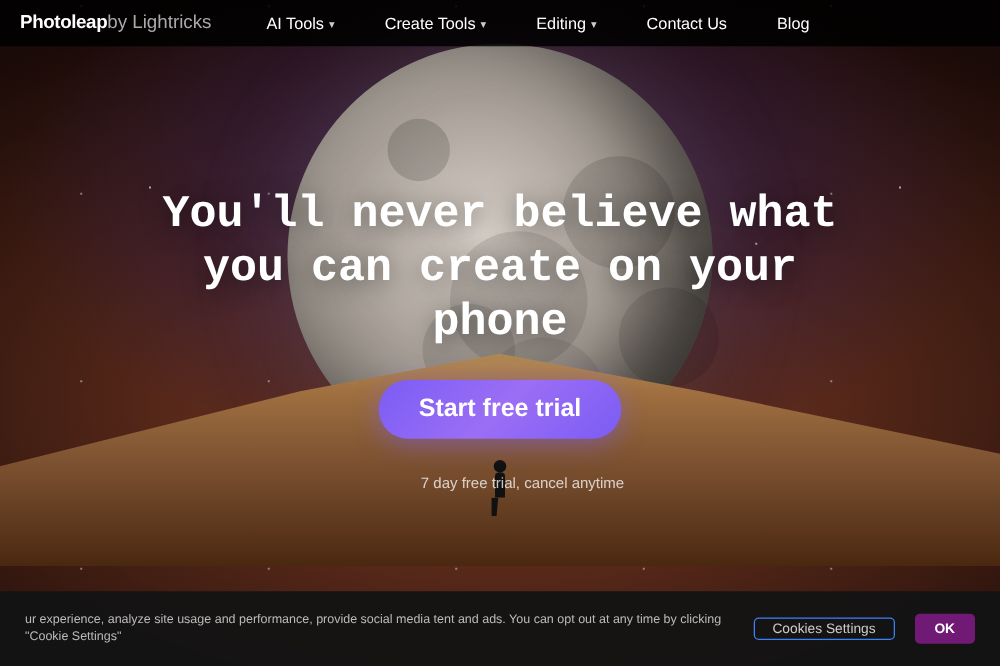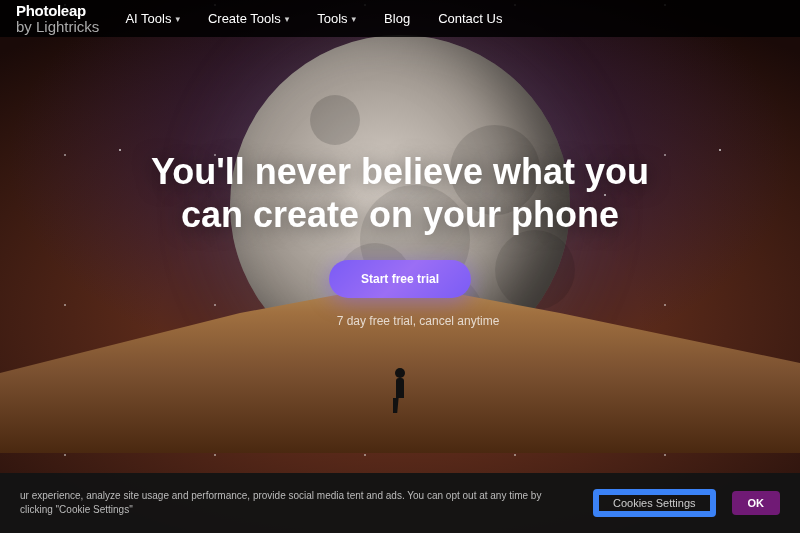--- a/index.html
+++ b/index.html
@@ -20,42 +20,41 @@
       background: rgba(0,0,0,0.85);
       display: flex;
       align-items: center;
       padding: 0 16px;
       z-index: 10;
       gap: 0;
     }
 
     .logo-area {
       display: flex;
-      flex-direction: column;
-      margin-right: 12px;
+      margin-right: 30px;
     }
 
     .logo-name {
       font-size: 15px;
       font-weight: 700;
       color: #fff;
       line-height: 1.1;
       letter-spacing: -0.3px;
     }
 
     .logo-sub {
       font-size: 15px;
       color: #aaa;
       line-height: 1;
     }
 
     .nav-items {
       display: flex;
       align-items: center;
-      gap: 0;
+      gap: 12px;
       flex: 1;
     }
 
     .nav-item {
       display: flex;
       align-items: center;
       gap: 4px;
       color: #fff;
       font-size: 13px;
       font-weight: 400;
@@ -208,34 +207,35 @@
     }
 
     .hero-title {
       font-size: 36px;
       font-weight: 800;
       color: #fff;
       line-height: 1.2;
       text-shadow: 0 2px 20px rgba(0,0,0,0.5);
       max-width: 550px;
       margin: 0 auto 24px;
+      font-family: Liberation Mono, monospace;
     }
 
     .cta-button {
       display: inline-block;
       background: linear-gradient(135deg, #7b5cf5, #9b6ef5, #7b5cf5);
       color: #fff;
-      font-size: 12px;
+      font-size: 20px;
       font-weight: 600;
       padding: 12px 32px;
       border-radius: 30px;
       cursor: pointer;
       border: none;
       box-shadow: 0 4px 20px rgba(123,92,245,0.5);
-      margin-bottom: 8px;
+      margin-bottom: 20px;
     }
 
     .cta-sub {
       display: block;
       color: rgba(255,255,255,0.75);
       font-size: 12px;
       margin-top: 8px;
       margin-left: 36px;
     }
 
@@ -254,21 +254,21 @@
 
     .cookie-text {
       flex: 1;
       font-size: 10px;
       color: #bbb;
       line-height: 1.4;
     }
 
     .cookie-settings-btn {
       background: transparent;
-      border: 6px solid #3b82f6;
+      border: 1px solid #3b82f6;
       color: #ccc;
       font-size: 11px;
       padding: 2px 14px;
       border-radius: 4px;
       cursor: pointer;
       white-space: nowrap;
     }
 
     .ok-btn {
       background: #701a75;
@@ -305,28 +305,28 @@
   <div class="nav-items">
     <a class="nav-item">
       <span>AI Tools</span>
       <span class="chevron">▾</span>
     </a>
     <a class="nav-item">
       <span>Create Tools</span>
       <span class="chevron">▾</span>
     </a>
     <a class="nav-item">
-      <span>Tools</span>
+      <span>Editing</span>
       <span class="chevron">▾</span>
     </a>
     <a class="nav-item">
+      <span>Contact Us</span>
+    </a>
+    <a class="nav-item">
       <span>Blog</span>
-    </a>
-    <a class="nav-item">
-      <span>Contact Us</span>
     </a>
     <div class="nav-spacer"></div>
   </div>
 </nav>
 
 <div class="hero">
   <div class="hero-bg">
     <div class="stars"></div>
     <div class="moon"></div>
     <div class="shooting-star"></div>

